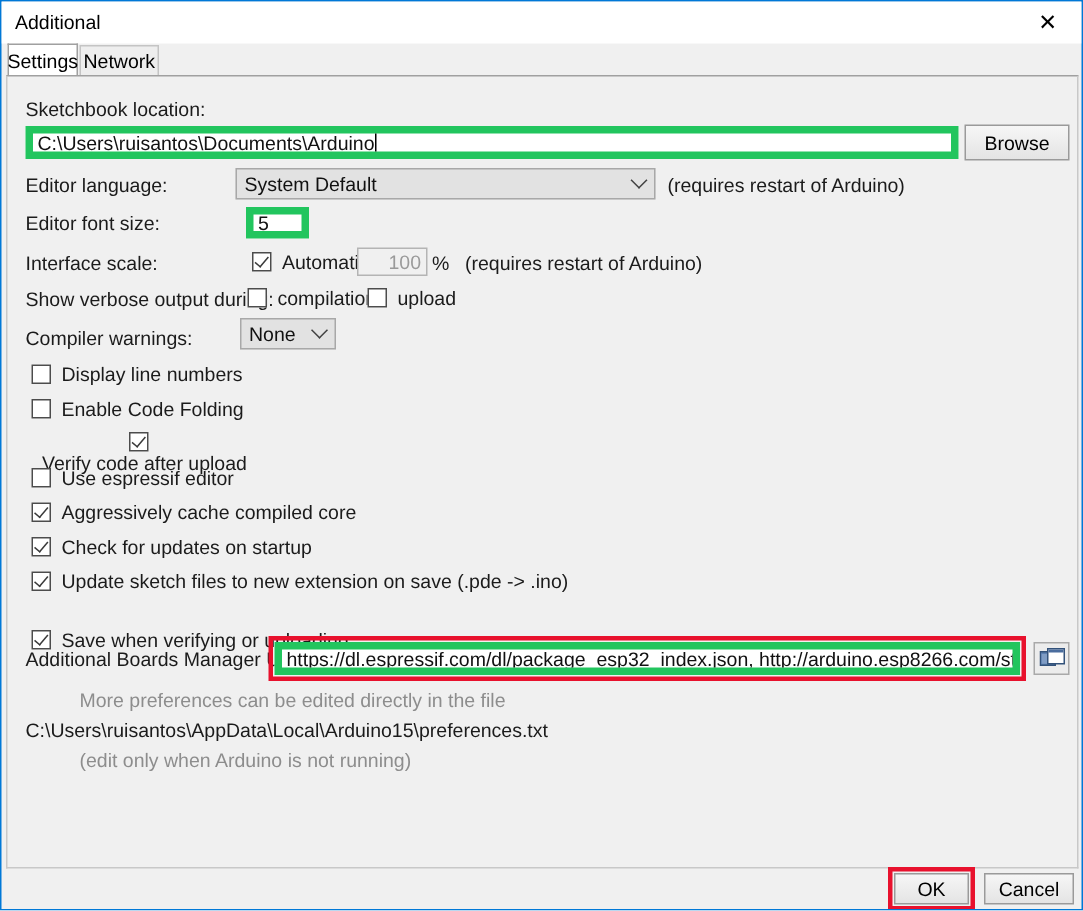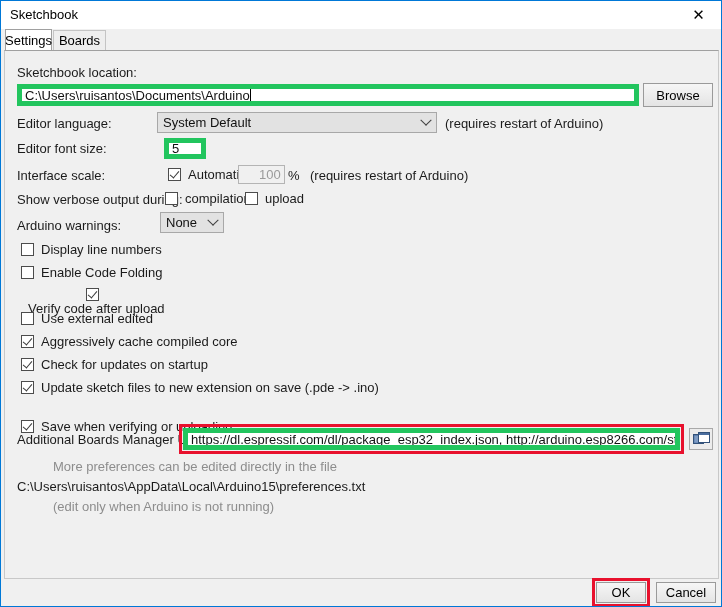--- a/index.html
+++ b/index.html
@@ -299,32 +299,32 @@
     width: 715px;
     height: 26px;
   }
 </style>
 </head>
 <body>
 
 <div id="dialog">
 
   <div class="titlebar">
-    <div class="titlebar-text">Sketchbook</div>
+    <div class="titlebar-text">Additional</div>
     <div class="close-btn">
       <span class="close-glyph">✕</span>
     </div>
   </div>
 
   <div class="tabstrip">
     <div class="tab active">
       <span>Settings</span>
     </div>
     <div class="tab inactive">
-      <span>Boards</span>
+      <span>Network</span>
     </div>
   </div>
 
   <div class="panel">
 
     <div class="lbl" style="left:12px; top:14px;">Sketchbook location:</div>
     <div class="textinput" style="left:12px; top:33px; width:622px; height:22px;">
       <span>C:\Users\ruisantos\Documents\Arduino</span>
         <span class="caret"></span>
     </div>
@@ -368,21 +368,21 @@
     <div class="lbl" style="left:12px; top:141px;">Show verbose output during:</div>
     <div class="cbrow" style="left:160px; top:140px;">
       <span class="cbox"></span>
       <span class="cblabel">compilation</span>
     </div>
     <div class="cbrow" style="left:240px; top:140px;">
       <span class="cbox"></span>
       <span class="cblabel">upload</span>
     </div>
 
-    <div class="lbl" style="left:12px; top:167px;">Arduino warnings:</div>
+    <div class="lbl" style="left:12px; top:167px;">Compiler warnings:</div>
     <div class="combo" style="left:155px; top:161px; width:64px; height:21px;">
       <span class="cval">None</span>
       <span class="carrow">
           <i class="chev"></i>
         </span>
     </div>
 
     <div class="cbrow" style="left:16px; top:191px;">
       <span class="cbox"></span>
       <span class="cblabel">Display line numbers</span>
@@ -390,21 +390,21 @@
     <div class="cbrow" style="left:16px; top:214px;">
       <span class="cbox"></span>
       <span class="cblabel">Enable Code Folding</span>
     </div>
     <div class="cbrow" style="left:16px; top:237px;flex-direction:column;">
       <span class="cbox checked"></span>
       <span class="cblabel">Verify code after upload</span>
     </div>
     <div class="cbrow" style="left:16px; top:260px;">
       <span class="cbox"></span>
-      <span class="cblabel">Use external edited</span>
+      <span class="cblabel">Use espressif editor</span>
     </div>
     <div class="cbrow" style="left:16px; top:283px;">
       <span class="cbox checked"></span>
       <span class="cblabel">Aggressively cache compiled core</span>
     </div>
     <div class="cbrow" style="left:16px; top:306px;">
       <span class="cbox checked"></span>
       <span class="cblabel">Check for updates on startup</span>
     </div>
     <div class="cbrow" style="left:16px; top:329px;">

